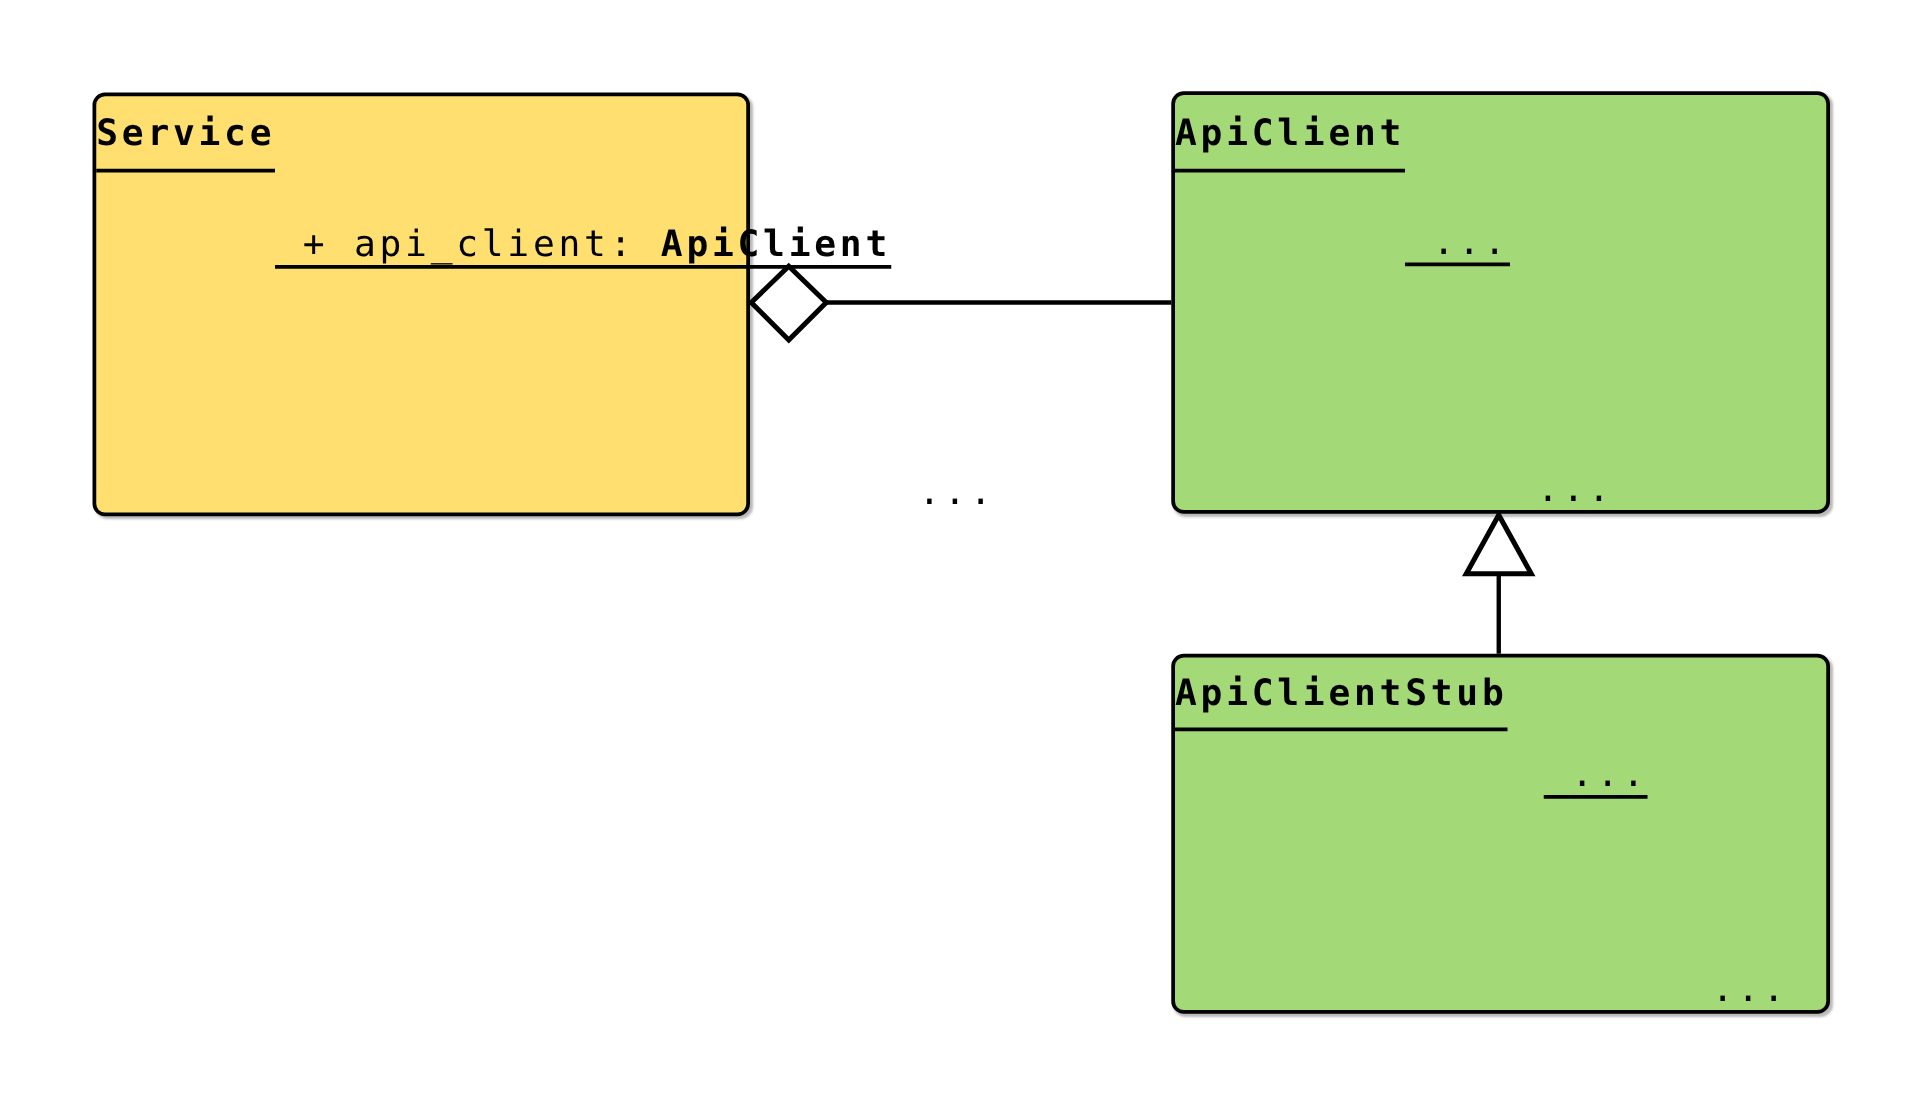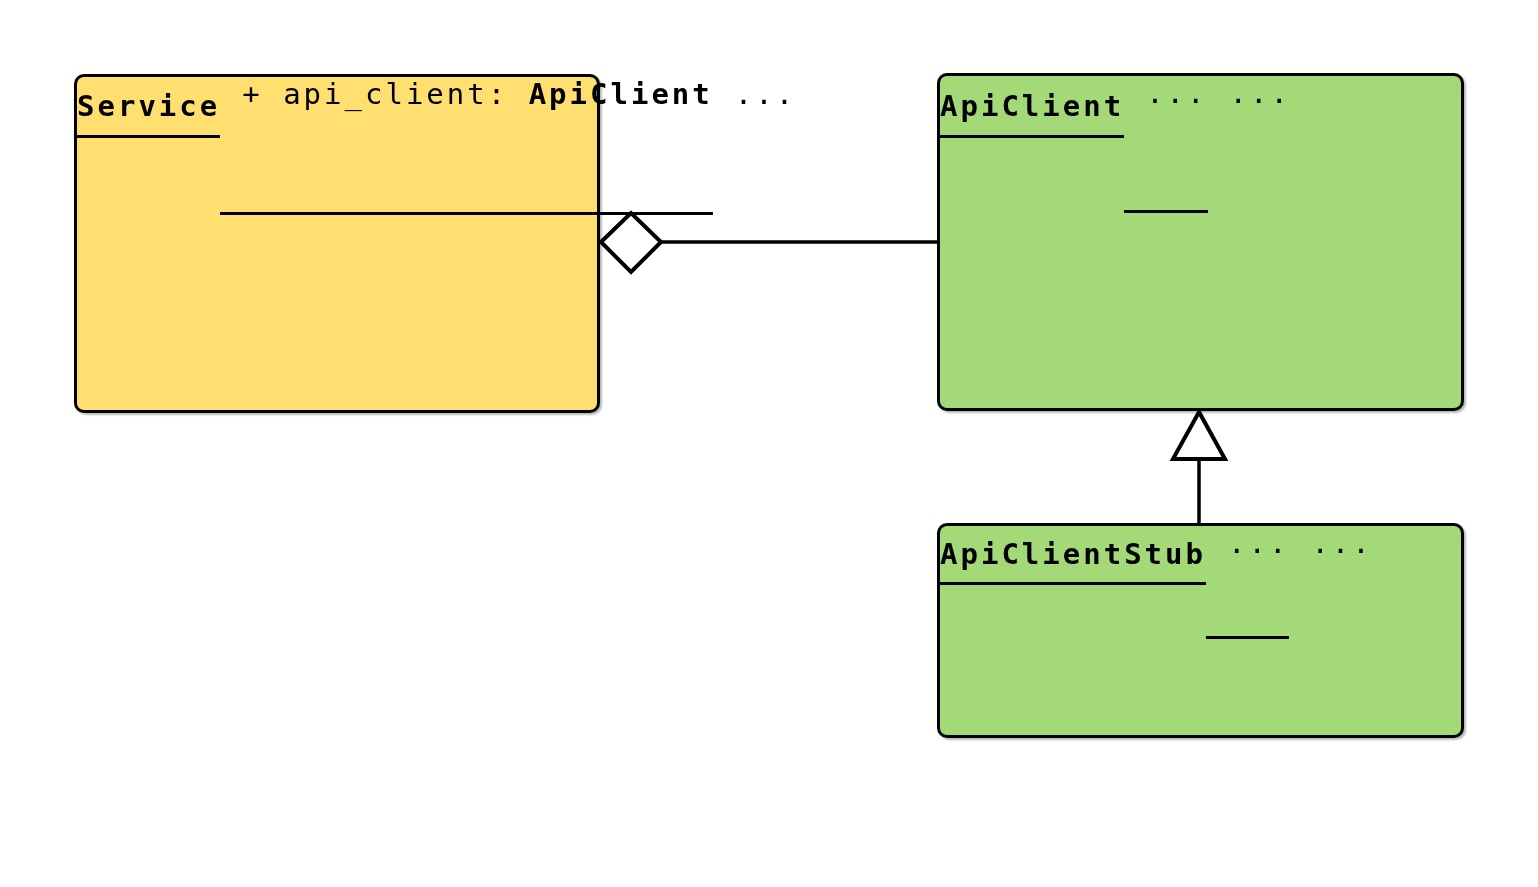--- a/index.html
+++ b/index.html
@@ -31,21 +31,21 @@
     align-items: center;
     justify-content: center;
     font-weight: bold;
     font-size: 29px;
     letter-spacing: 3px;
     flex: 0 0 auto;
   }
   .uml-section {
     box-sizing: border-box;
     display: flex;
-    align-items: flex-start;
+    align-items: flex-end;
     padding-left: 22px;
     font-size: 29px;
     letter-spacing: 3px;
     white-space: pre;
   }
   .uml-section.with-divider {
     border-bottom: 3px solid #000000;
   }
   .uml-section .type-bold {
     font-weight: bold;
@@ -54,21 +54,21 @@
   #box-service          { left: 74px;  top: 74px;  width: 526px; height: 339px; }
   #box-service .uml-title   { height: 61px; }
   #box-service .sec-attrs   { height: 138px; }
   #box-service .sec-methods { flex: 1; }
   
   #box-apiclient        { left: 937px; top: 73px;  width: 527px; height: 338px; }
   #box-apiclient .uml-title   { height: 62px; }
   #box-apiclient .sec-attrs   { height: 137px; }
   #box-apiclient .sec-methods { flex: 1; }
   
-  #box-apiclientstub    { left: 937px; top: 523px; width: 527px; height: 215px; }
+  #box-apiclientstub    { left: 937px; top: 523px; width: 527px; height: 288px; gap: 29px; }
   #box-apiclientstub .uml-title   { height: 59px; }
   #box-apiclientstub .sec-attrs   { height: 113px; }
   #box-apiclientstub .sec-methods { flex: 1; }
 
   #connector-layer {
     position: absolute;
     left: 0;
     top: 0;
     width: 1538px;
     height: 887px;

